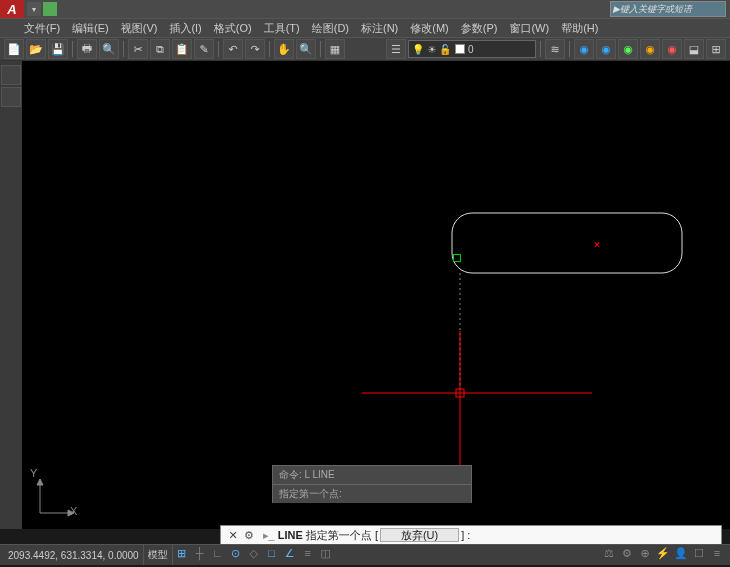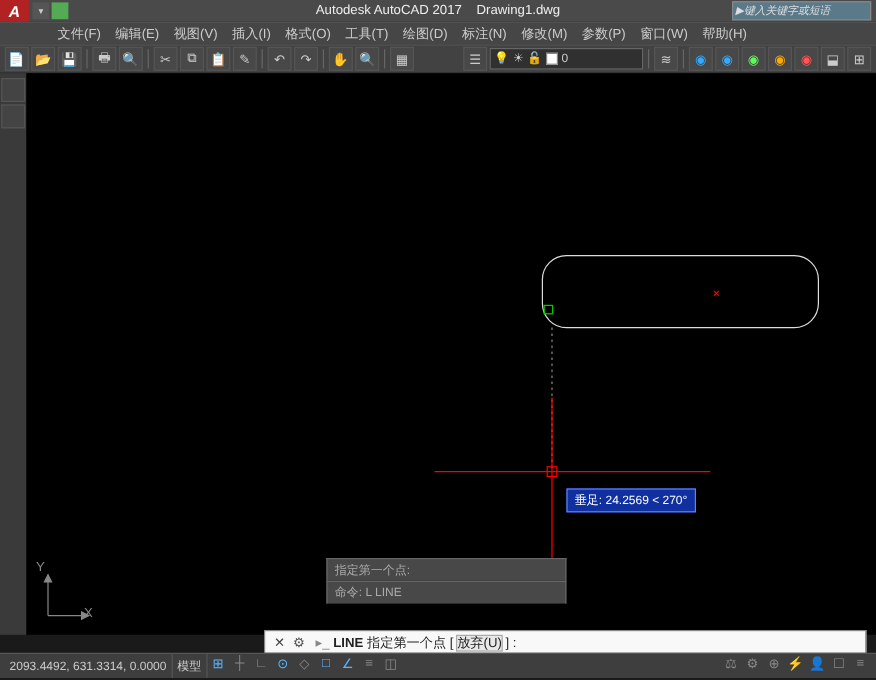--- a/index.html
+++ b/index.html
@@ -1,64 +1,61 @@
 <!DOCTYPE html>
 <html><head>
 <meta charset="utf-8">
 <style>
 html,body{margin:0;padding:0;width:730px;height:567px;background:#1a1a1a;font-family:"Microsoft YaHei",Arial,sans-serif;font-size:11px;color:#ccc;overflow:hidden}
 .titlebar{height:18px;background:#4a4a4a;display:flex;align-items:center;position:relative}
 .app-icon{width:24px;height:18px;background:#b22222;color:#fff;font-weight:bold;font-size:13px;display:flex;align-items:center;justify-content:center;font-style:italic;margin-right:2px}
 .qat-btn{width:14px;height:14px;background:#555;margin:0 1px;display:flex;align-items:center;justify-content:center;font-size:8px}
 .title-text{position:absolute;left:50%;transform:translateX(-50%);color:#eee;font-size:11px}
 .search-box{position:absolute;right:4px;top:1px;width:110px;height:14px;background:#5a7a8a;border:1px solid #888;font-size:9px;color:#ddd;padding:0 2px;display:flex;align-items:center;font-style:italic}
-.menubar{height:18px;background:#464646;display:flex;align-items:center;padding-left:42px;border-top:1px solid #555}
+.menubar{height:18px;background:#464646;display:flex;align-items:center;padding-left:18px;border-top:1px solid #555}
 .menu-item{padding:0 6px;font-size:11px;cursor:default}
 .toolbar{height:22px;background:#424242;display:flex;align-items:center;padding:0 4px;gap:2px;border-top:1px solid #555;border-bottom:1px solid #333}
 .tb-btn{width:18px;height:18px;border:1px solid #555;display:flex;align-items:center;justify-content:center;font-size:11px;background:#484848}
 .tb-sep{width:1px;height:16px;background:#666;margin:0 2px}
 .tb-spacer{flex:1}
 .layer-dd{width:120px;height:16px;background:#303030;border:1px solid #666;display:flex;align-items:center;padding:0 3px;font-size:10px;gap:3px}
 .layer-swatch{width:8px;height:8px;background:#fff;border:1px solid #888}
 .canvas-row{display:flex;height:468px}
 .left-tools{width:22px;background:#3a3a3a;display:flex;flex-direction:column;align-items:center;padding-top:4px;gap:2px}
 .lt-btn{width:18px;height:18px;border:1px solid #555;background:#444}
 .canvas{flex:1;background:#000;position:relative;overflow:hidden}
 svg.drawing{position:absolute;inset:0}
 .tooltip{position:absolute;background:#1030a0;color:#fff;font-size:10px;padding:2px 6px;border:1px solid #6080ff}
 .ucs{position:absolute;left:12px;bottom:14px;color:#888}
 .cmd-area{position:absolute;bottom:26px;left:250px;width:200px}
 .cmd-hist{background:#484848;color:#aaa;font-size:10px;padding:2px 6px;border:1px solid #666;border-bottom:none}
 .cmd-line{height:18px;background:#f8f8f8;color:#222;font-size:11px;display:flex;align-items:center;padding:0 4px;border:1px solid #888;position:absolute;bottom:22px;left:220px;right:8px}
 .cmd-line .x-btn{width:16px;text-align:center;color:#444}
 .cmd-line .wrench{width:16px;text-align:center;color:#555}
 .cmd-text{margin-left:6px}
-.cmd-opt{background:#e8e8e8;padding:0 0;border:1px solid #aaa;margin:0 2px}
+.cmd-opt{background:#e8e8e8;padding:0 20px;border:1px solid #aaa;margin:0 2px}
 .statusbar{height:20px;background:#3e3e3e;display:flex;align-items:flex-start;position:absolute;bottom:2px;left:0;right:0;padding:0 4px;border-top:1px solid #555}
 .status-seg{padding:0 4px;font-size:10px;color:#ccc;border-right:1px solid #555;height:100%;display:flex;align-items:center}
 .status-spacer{flex:1}
 .sb-btn{width:18px;height:16px;display:flex;align-items:center;justify-content:center;font-size:11px;color:#888}
 .sb-btn.on{color:#5ab5ff}
 .red-underline{position:absolute;bottom:18px;left:370px;width:140px;height:2px;background:#e04040;border-radius:2px}
 .redx{position:absolute;width:6px;height:6px;}
 .redx:before,.redx:after{content:"";position:absolute;width:6px;height:1px;background:#ff0000;top:3px;left:0}
 .redx:before{transform:rotate(45deg)}
 .redx:after{transform:rotate(-45deg)}
 .greenmark{position:absolute;width:6px;height:6px;border:1px solid #0f0}
 </style>
 </head>
 <body>
 
 <div class="titlebar">
   <div class="app-icon">A</div>
   <div class="qat-btn">▾</div>
   <div class="qat-btn" style="background:#5a5"></div>
-  <div class="title-text">
-    <span>Autodesk AutoCAD 2017</span>&nbsp;&nbsp;&nbsp;&nbsp;<span>Drawing1.dwg</span>
-  </div>
   <div class="search-box">▶ <span>键入关键字或短语</span></div>
 </div>
 
 <div class="menubar">
   <span class="menu-item">文件(F)</span>
   <span class="menu-item">编辑(E)</span>
   <span class="menu-item">视图(V)</span>
   <span class="menu-item">插入(I)</span>
   <span class="menu-item">格式(O)</span>
   <span class="menu-item">工具(T)</span>
@@ -129,28 +126,27 @@
 
       <g stroke="#888" stroke-width="1">
         <line x1="18" y1="452" x2="18" y2="418"></line>
         <line x1="18" y1="452" x2="52" y2="452"></line>
         <polygon points="18,418 15,424 21,424" fill="#888"></polygon>
         <polygon points="52,452 46,449 46,455" fill="#888"></polygon>
       </g>
     </svg>
     <div class="redx" style="left:572px;top:180px"></div>
     <div class="greenmark" style="left:431px;top:193px;border-color:#0c0"></div>
-    <div class="tooltip" style="left:450px;top:346px">垂足: 24.2569 &lt; 270°</div>
     <div class="ucs">
       <div style="position:absolute;left:-4px;top:-48px">Y</div>
       <div style="position:absolute;left:36px;top:-10px">X</div>
     </div>
     <div class="cmd-area">
+      <div class="cmd-hist">命令: L LINE</div>
       <div class="cmd-hist">指定第一个点:</div>
-      <div class="cmd-hist">命令: L LINE</div>
     </div>
   </div>
 </div>
 
 <div class="cmd-line">
   <span class="x-btn">✕</span>
   <span class="wrench">⚙</span>
   <span class="cmd-text"><span style="color:#888">▸_</span> <b>LINE</b> <span>指定第一个点</span> [<span class="cmd-opt">放弃(U)</span><span>] :</span></span>
 </div>
 <div class="red-underline"></div>

